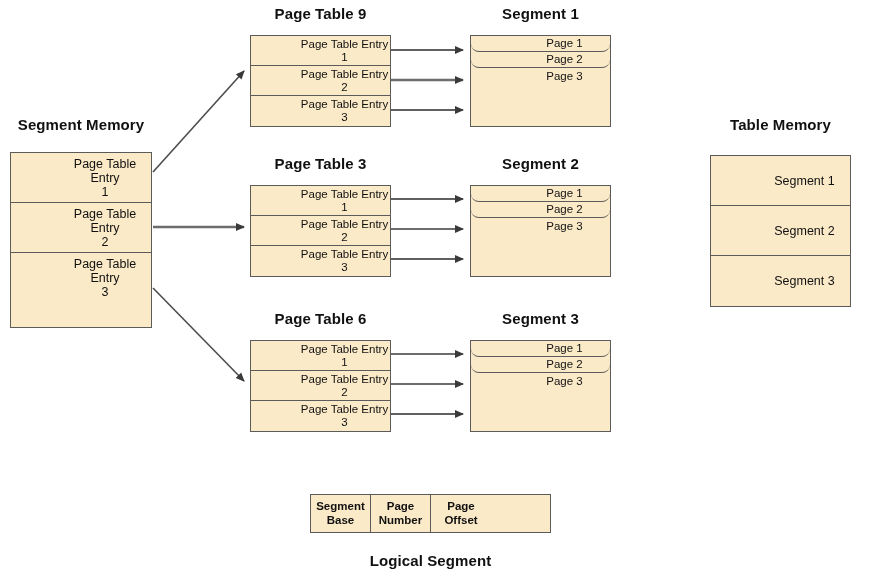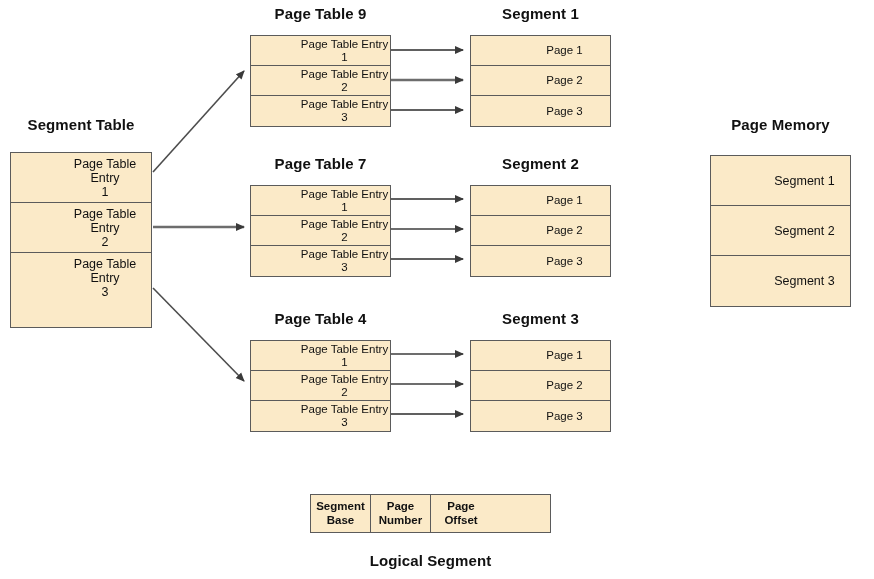--- a/index.html
+++ b/index.html
@@ -58,21 +58,21 @@
   }
   .cell:last-child { border-bottom: none; }
 
   
   .segtbl .cell { height: 50px; font-size: 12.5px; }
 
   
   .pagetbl .cell { height: 30px; }
 
   
-  .segbox .cell { height: 30px; }
+  .segbox .cell { height: 16px; border-radius: 10px; }
 
   
   .memtbl .cell { height: 50px; font-size: 12.5px; }
 
   
   .logical {
     position: absolute;
     display: flex;
     border: 1px solid #5b5b5b;
     box-sizing: border-box;
@@ -141,21 +141,21 @@
       <line x1="391" y1="354" x2="463" y2="354" stroke="#6d6d6d" stroke-width="2.2" marker-end="url(#ah)"></line>
     </g>
     <g>
       <line x1="391" y1="384" x2="463" y2="384" stroke="#6d6d6d" stroke-width="2.2" marker-end="url(#ah)"></line>
     </g>
     <g>
       <line x1="391" y1="414" x2="463" y2="414" stroke="#2b2b2b" stroke-width="1.5" marker-end="url(#ah)"></line>
     </g>
   </svg>
 
-  <div class="title" style="left:0px; top:116px; width:162px;">Segment Table</div>
+  <div class="title" style="left:0px; top:116px; width:162px;">Segment Memory</div>
   <div class="tbl segtbl" style="left:10px; top:152px; width:142px; height:176px;">
     <div class="cell">Page Table Entry
 1</div>
     <div class="cell">Page Table Entry
 2</div>
     <div class="cell">Page Table Entry
 3</div>
   </div>
 
   <div class="title" style="left:250px; top:5px; width:141px;">Page Table 9</div>
@@ -165,49 +165,49 @@
     <div class="cell">Page Table Entry 3</div>
   </div>
 
   <div class="title" style="left:470px; top:5px; width:141px;">Segment 1</div>
   <div class="tbl segbox" style="left:470px; top:35px; width:141px; height:92px;">
     <div class="cell">Page 1</div>
     <div class="cell">Page 2</div>
     <div class="cell">Page 3</div>
   </div>
 
-  <div class="title" style="left:250px; top:155px; width:141px;">Page Table 7</div>
+  <div class="title" style="left:250px; top:155px; width:141px;">Page Table 3</div>
   <div class="tbl pagetbl" style="left:250px; top:185px; width:141px; height:92px;">
     <div class="cell">Page Table Entry 1</div>
     <div class="cell">Page Table Entry 2</div>
     <div class="cell">Page Table Entry 3</div>
   </div>
 
   <div class="title" style="left:470px; top:155px; width:141px;">Segment 2</div>
   <div class="tbl segbox" style="left:470px; top:185px; width:141px; height:92px;">
     <div class="cell">Page 1</div>
     <div class="cell">Page 2</div>
     <div class="cell">Page 3</div>
   </div>
 
-  <div class="title" style="left:250px; top:310px; width:141px;">Page Table 4</div>
+  <div class="title" style="left:250px; top:310px; width:141px;">Page Table 6</div>
   <div class="tbl pagetbl" style="left:250px; top:340px; width:141px; height:92px;">
     <div class="cell">Page Table Entry 1</div>
     <div class="cell">Page Table Entry 2</div>
     <div class="cell">Page Table Entry 3</div>
   </div>
 
   <div class="title" style="left:470px; top:310px; width:141px;">Segment 3</div>
   <div class="tbl segbox" style="left:470px; top:340px; width:141px; height:92px;">
     <div class="cell">Page 1</div>
     <div class="cell">Page 2</div>
     <div class="cell">Page 3</div>
   </div>
 
-  <div class="title" style="left:710px; top:116px; width:141px;">Page Memory</div>
+  <div class="title" style="left:710px; top:116px; width:141px;">Table Memory</div>
   <div class="tbl memtbl" style="left:710px; top:155px; width:141px; height:152px;">
     <div class="cell">Segment 1</div>
     <div class="cell">Segment 2</div>
     <div class="cell">Segment 3</div>
   </div>
 
   <div class="logical" style="left:310px; top:494px; width:241px; height:39px;">
     <div class="lcell">Segment
 Base</div>
     <div class="lcell">Page

